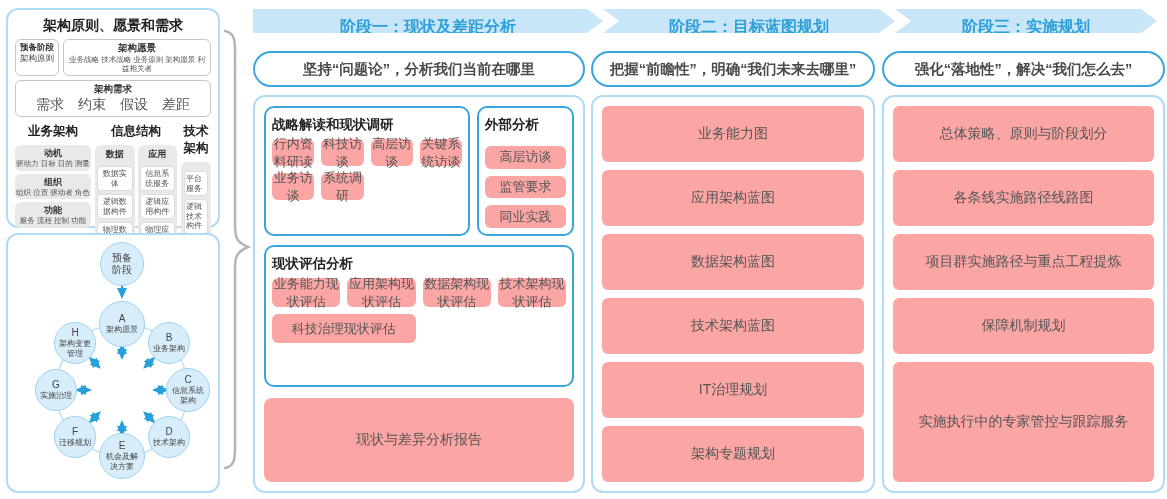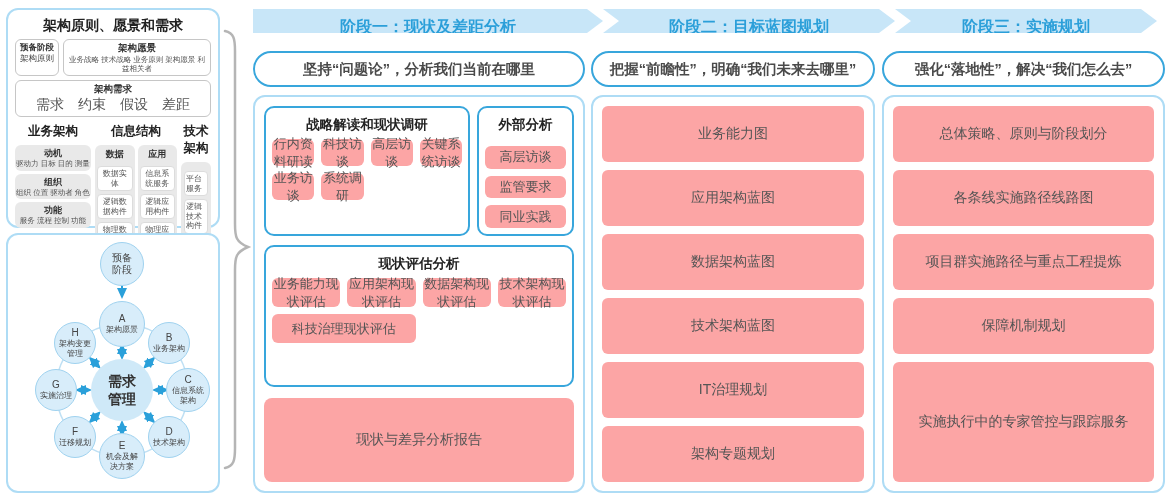--- a/index.html
+++ b/index.html
@@ -69,21 +69,21 @@
   
   .banner { top:9px; height:24px; background:#c8e6f8; color:#2b9fd9; font-weight:bold;
             font-size:16px; text-align:center; line-height:36px; }
   .banner.tip   { clip-path:polygon(0 0, calc(100% - 16px) 0, 100% 50%, calc(100% - 16px) 100%, 0 100%); }
   .banner.notch { clip-path:polygon(0 0, calc(100% - 16px) 0, 100% 50%, calc(100% - 16px) 100%, 0 100%, 16px 50%); }
   .slogan { top:51px; height:36px; border:2px solid #38a6dc; border-radius:18px; background:#fff;
             font-size:14.5px; font-weight:bold; color:#4a4a4a; text-align:center; line-height:32px; }
   .ppanel { top:95px; height:398px; border:2px solid #aedcf5; border-radius:12px; background:#fff; padding:9px; }
 
   .bluebox { border:2px solid #38a6dc; border-radius:10px; background:#fff; padding:6px; }
-  .bb-title { font-size:13.5px; font-weight:bold; color:#222; text-align:center; padding:2px 0 5px; }
+  .bb-title { font-size:13.5px; font-weight:bold; color:#222; text-align:left; padding:2px 0 5px; }
   .chip { background:#fca5a5; border-radius:6px; color:#555; font-size:13px; text-align:center;
           display:flex; align-items:center; justify-content:center; }
 
   #p1row1 { display:flex; gap:7px; height:130px; }
   #surveybox { flex:1; }
   .grid2 { display:grid; grid-template-columns:1fr 1fr 1fr 1fr; gap:7px; }
   .grid2 .chip { height:27px; }
   #extbox { width:97px; display:flex; flex-direction:column; }
   #extbox .chip { height:27px; margin-top:7px; }
   #assessbox { margin-top:9px; height:142px; }
@@ -186,23 +186,20 @@
     <line x1="136.6" y1="177.6" x2="145.8" y2="186.8" stroke="#2aa0da" stroke-width="2" marker-start="url(#ah)" marker-end="url(#ah)"></line>
     <line x1="114" y1="187" x2="114" y2="200" stroke="#2aa0da" stroke-width="2" marker-start="url(#ah)" marker-end="url(#ah)"></line>
     <line x1="91.4" y1="177.6" x2="82.2" y2="186.8" stroke="#2aa0da" stroke-width="2" marker-start="url(#ah)" marker-end="url(#ah)"></line>
     <line x1="82" y1="155" x2="69" y2="155" stroke="#2aa0da" stroke-width="2" marker-start="url(#ah)" marker-end="url(#ah)"></line>
     <line x1="91.4" y1="132.4" x2="82.2" y2="123.2" stroke="#2aa0da" stroke-width="2" marker-start="url(#ah)" marker-end="url(#ah)"></line>
   </svg>
 
   <div class="adm-prep" style="left:92px;top:7px;width:44px;height:44px;">
     <span style="width:26px;">预备阶段</span>
   </div>
-  <div class="adm-center" style="left:83px;top:124px;width:62px;height:62px;">
-    <span style="width:34px;">需求管理</span>
-  </div>
   <div class="adm-node" style="left:91px;top:66px;width:46px;height:46px;">
     <span class="lt">A</span>
     <span class="lb">架构愿景</span>
   </div>
   <div class="adm-node" style="left:140px;top:87px;width:42px;height:42px;">
     <span class="lt">B</span>
     <span class="lb">业务架构</span>
   </div>
   <div class="adm-node" style="left:158px;top:133px;width:44px;height:44px;">
     <span class="lt">C</span>

